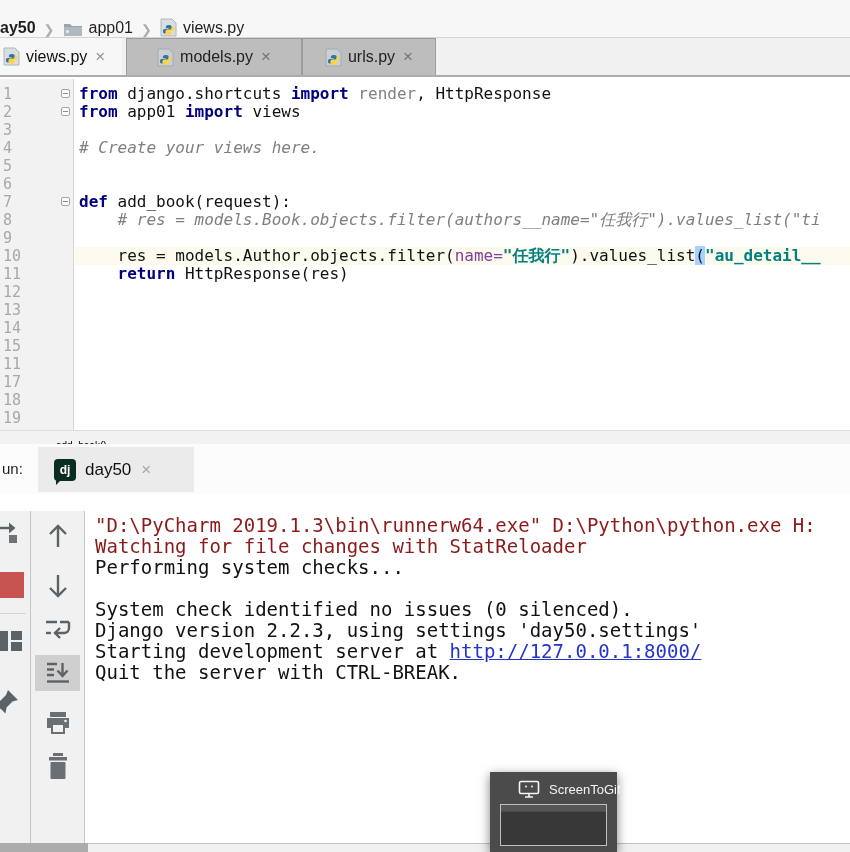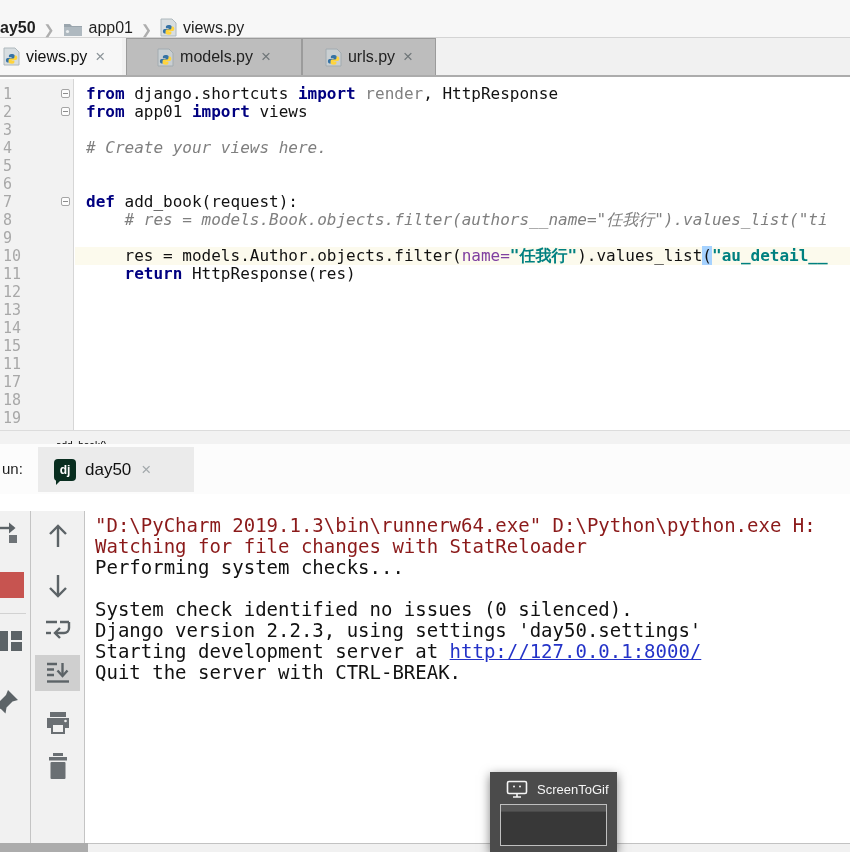--- a/index.html
+++ b/index.html
@@ -30,21 +30,21 @@
   #editor{position:absolute;left:0;top:79px;width:850px;height:351px;background:#fff;overflow:hidden}
   #gutter{position:absolute;left:0;top:0;width:74px;height:100%;background:#F2F2F2;
     border-right:1px solid #D6D6D6;box-sizing:border-box;padding-top:6px}
   .gutter-line{height:18px;line-height:18px;font-family:"DejaVu Sans Mono",monospace;
     font-size:15px;color:#A8A8A8;padding-left:3px;position:relative}
   .fold{position:absolute;right:3px;top:4px;width:9px;height:9px;box-sizing:border-box;
     border:1px solid #A5A5A5;background:#FCFCFC;border-radius:2px}
   .fold::after{content:"";position:absolute;left:1px;right:1px;top:3px;height:1px;background:#8C8C8C}
   #code{position:absolute;left:75px;top:0;right:0;height:100%;overflow:hidden;padding-top:6px}
   .code-line{height:18px;line-height:18px;font-family:"DejaVu Sans Mono",monospace;
-    font-size:16px;white-space:pre;color:#111;padding-left:11px}
+    font-size:16px;white-space:pre;color:#111;padding-left:4px}
   .code-line.hl{background:#FCFAED}
   .kw{color:#000080;font-weight:bold}
   .dim{color:#808080}
   .cmt{color:#7F7F7F;font-style:italic}
   .str{color:#008080;font-weight:bold}
   .kwarg{color:#8040A0}
   .paren{background:#A6D2FF}
 
   
   #navbar{position:absolute;left:0;top:430px;width:850px;height:29px;background:#F2F2F2;
@@ -81,21 +81,21 @@
   .link{color:#2433C8;text-decoration:underline}
 
   
   #status-left{position:absolute;left:0;top:843px;width:88px;height:9px;background:#ACACAC}
   #status-right{position:absolute;left:88px;top:843px;width:762px;height:9px;background:#F1F1F1;
     border-top:1px solid #C2C2C2;box-sizing:border-box}
 
   
   #popup{position:absolute;left:490px;top:772px;width:127px;height:80px;background:#4B4B4B;
     box-shadow:0 3px 10px rgba(0,0,0,.5);z-index:50}
-  #popup .hd{display:flex;align-items:center;padding:8px 0 0 16px}
+  #popup .hd{display:flex;align-items:center;padding:8px 0 0 28px}
   #popup .hd .ttl{color:#F5F5F5;font-size:13px;margin-left:9px}
   #thumb{margin:6px auto 0;width:105px;height:40px;border:1px solid #BFBFBF;background:#383838}
   #thumb .bar{height:6px;background:#565656;border-bottom:1px solid #4a4a4a}
 
   svg{display:block}
 </style>
 </head>
 <body>
 
 <div id="breadcrumbbar">

